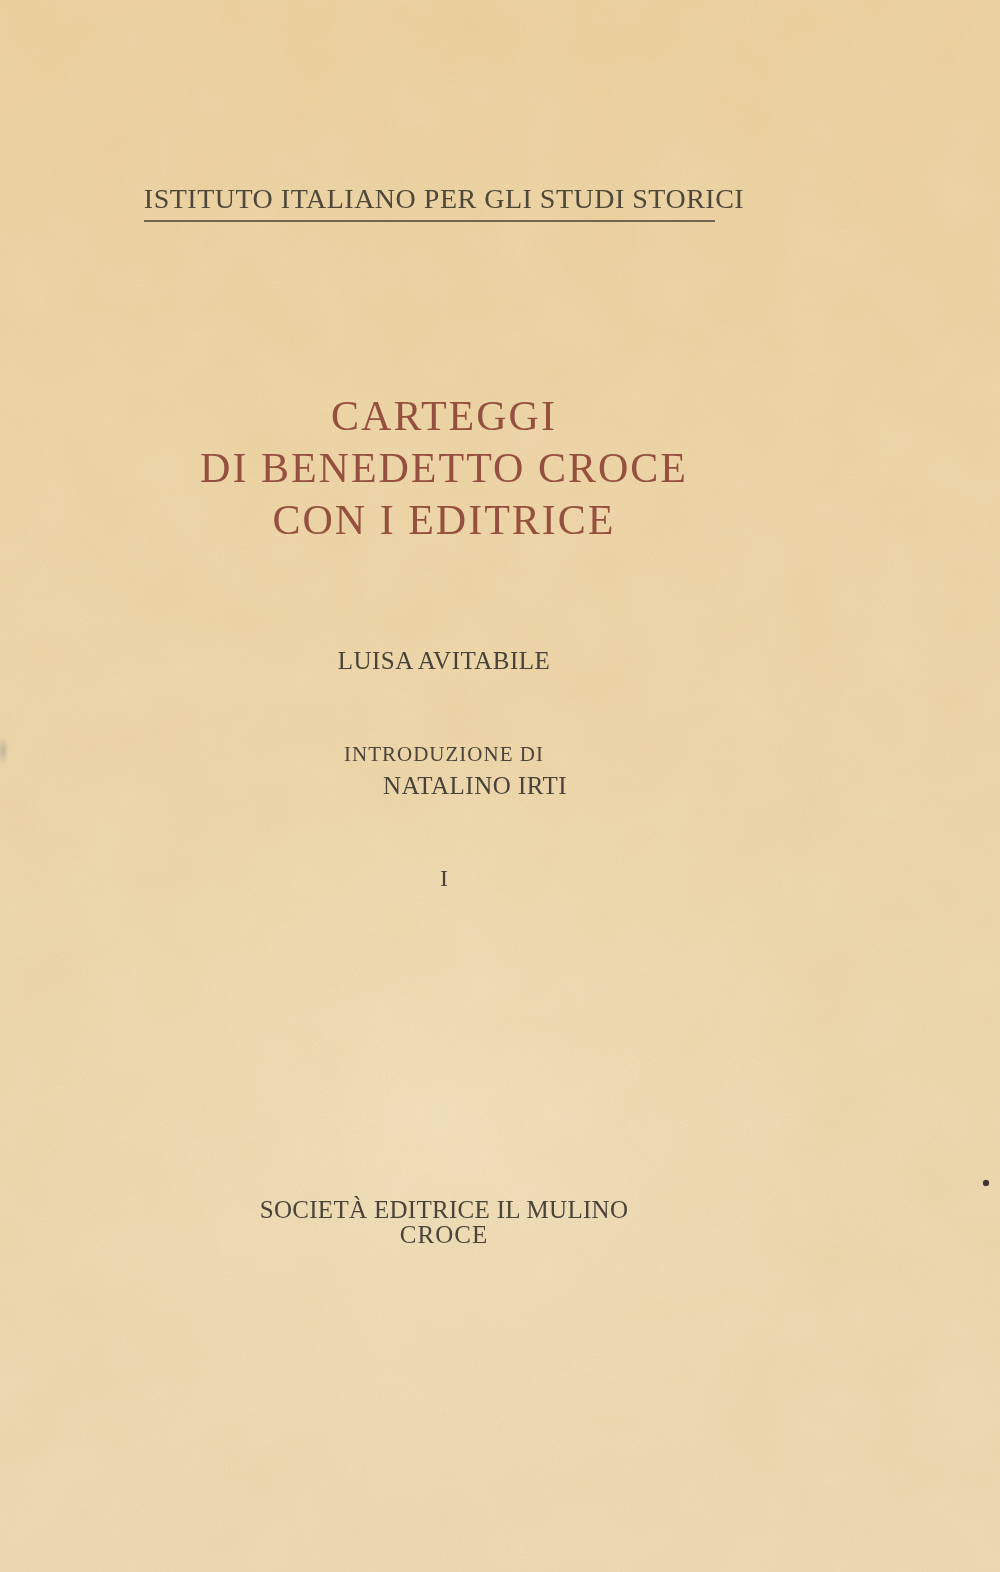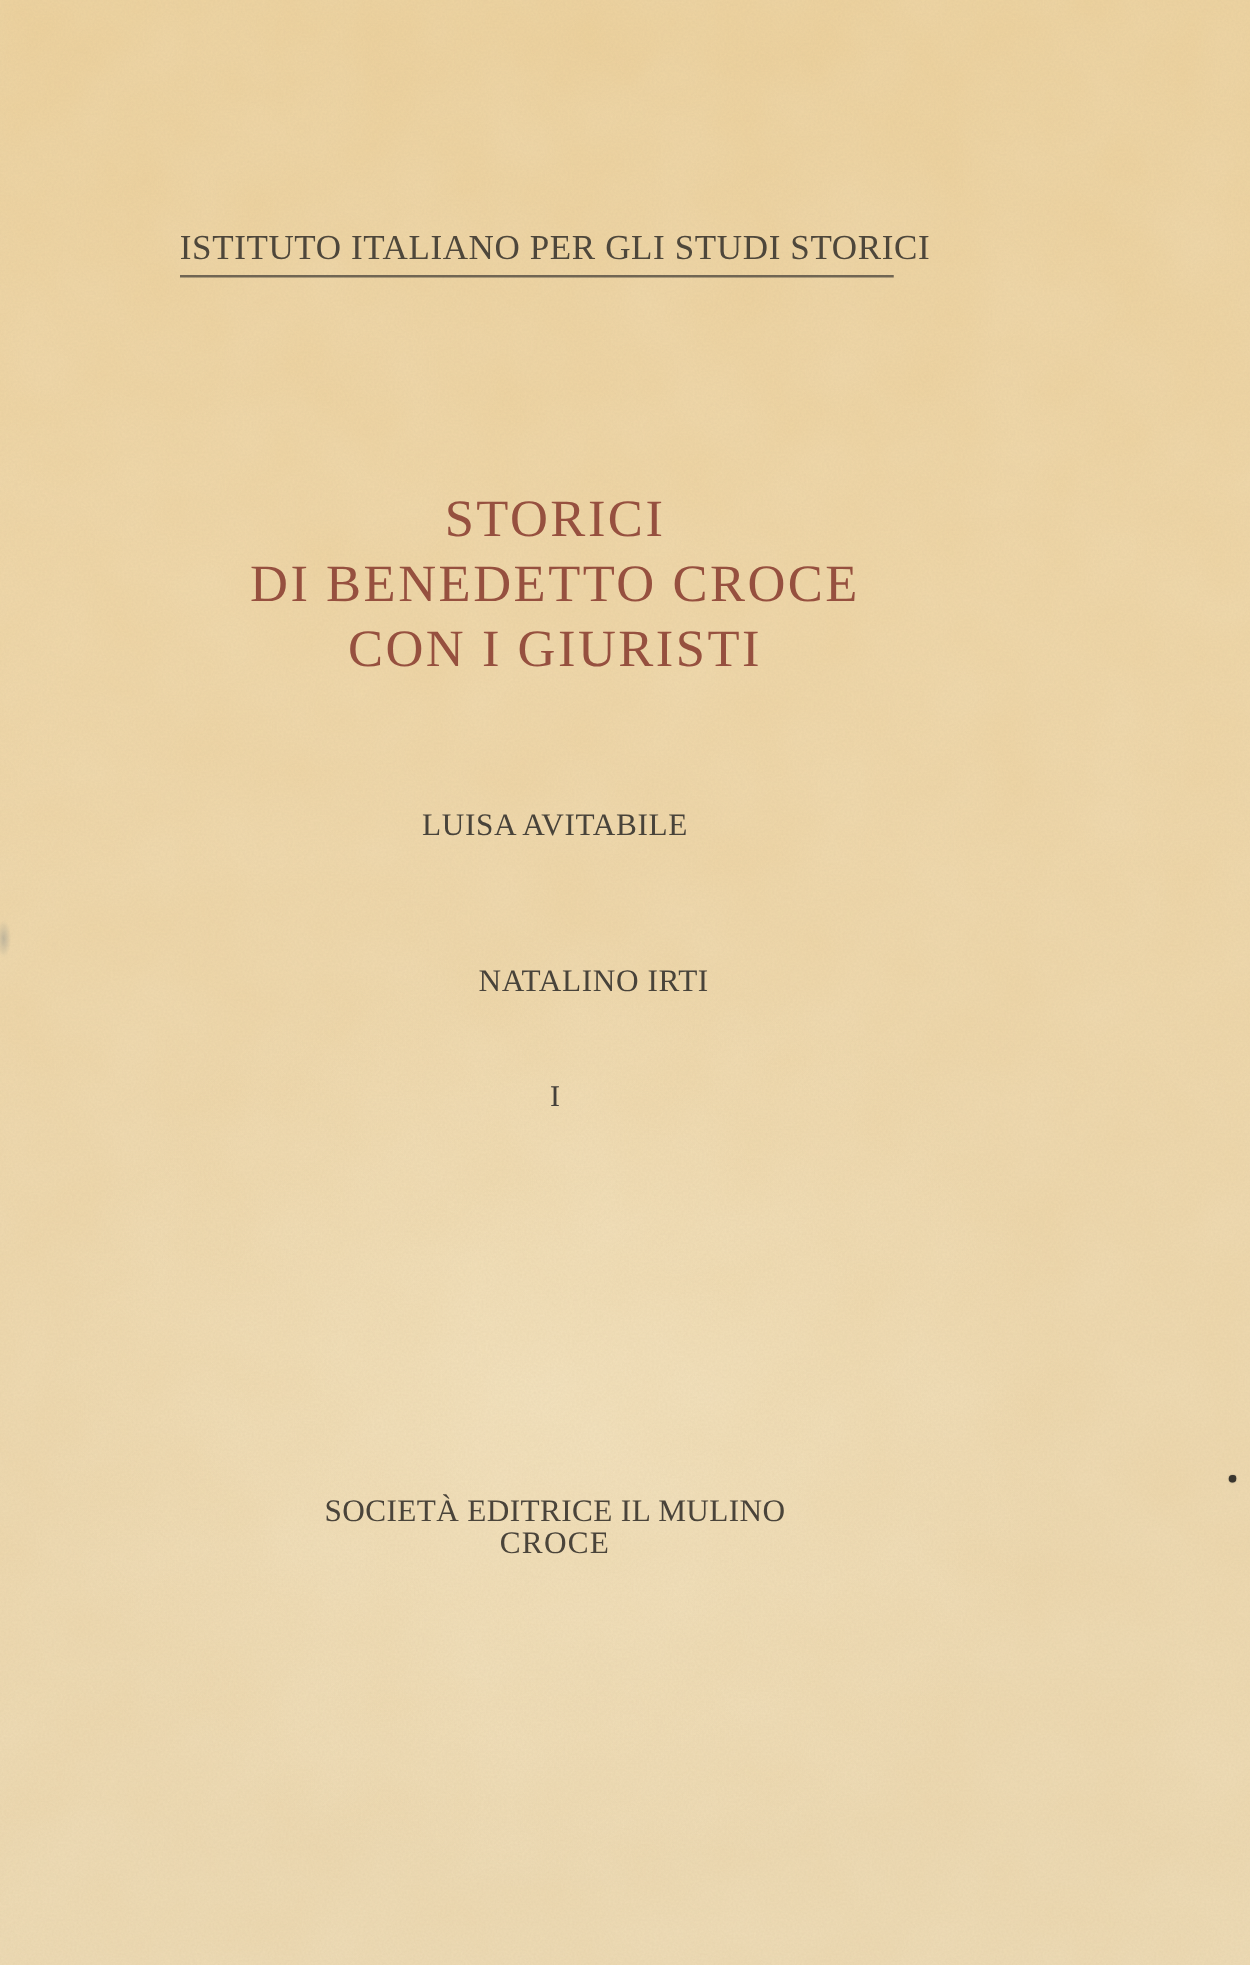--- a/index.html
+++ b/index.html
@@ -126,28 +126,29 @@
     <rect width="1000" height="1572" filter="url(#fineGrain)" opacity="0.28"></rect>
   </svg>
 
   <div class="header-rule"></div>
 
   <div class="col">
 
     <div class="institution">ISTITUTO ITALIANO PER GLI STUDI STORICI</div>
 
     <div class="book-title">
-      <span>STORICI</span><br>
+      <span>CARTEGGI</span><br>
       <span>DI BENEDETTO CROCE</span><br>
-      <span>CON I GIURISTI</span>
+      <span>CON I EDITRICE</span>
     </div>
 
 
     <div class="editor-name">LUISA AVITABILE</div>
 
+    <div class="intro-label">INTRODUZIONE DI</div>
 
     <div class="intro-name">NATALINO IRTI</div>
 
     <div class="volume-numeral">I</div>
 
     <div class="publisher">SOCIETÀ EDITRICE IL MULINO</div>
 
     <div class="pub-year">CROCE</div>
 
   </div>

